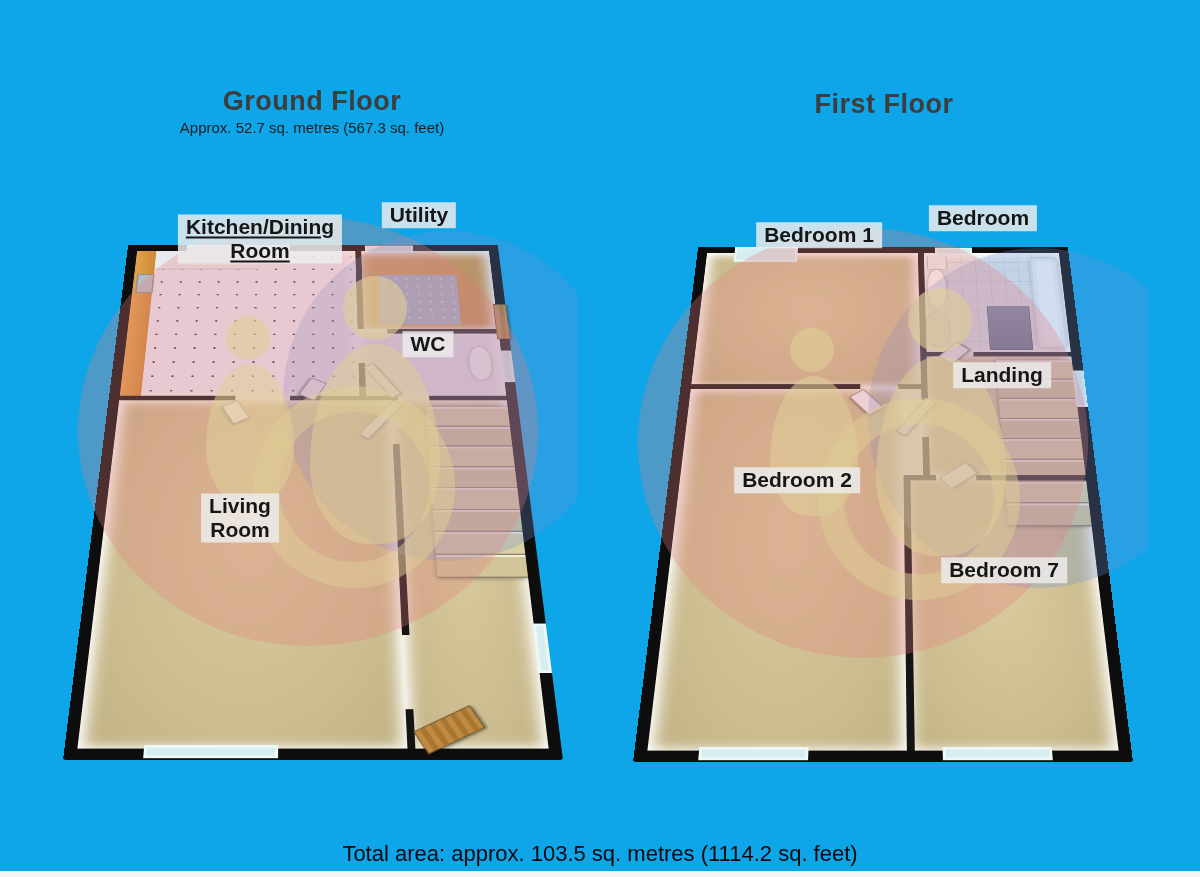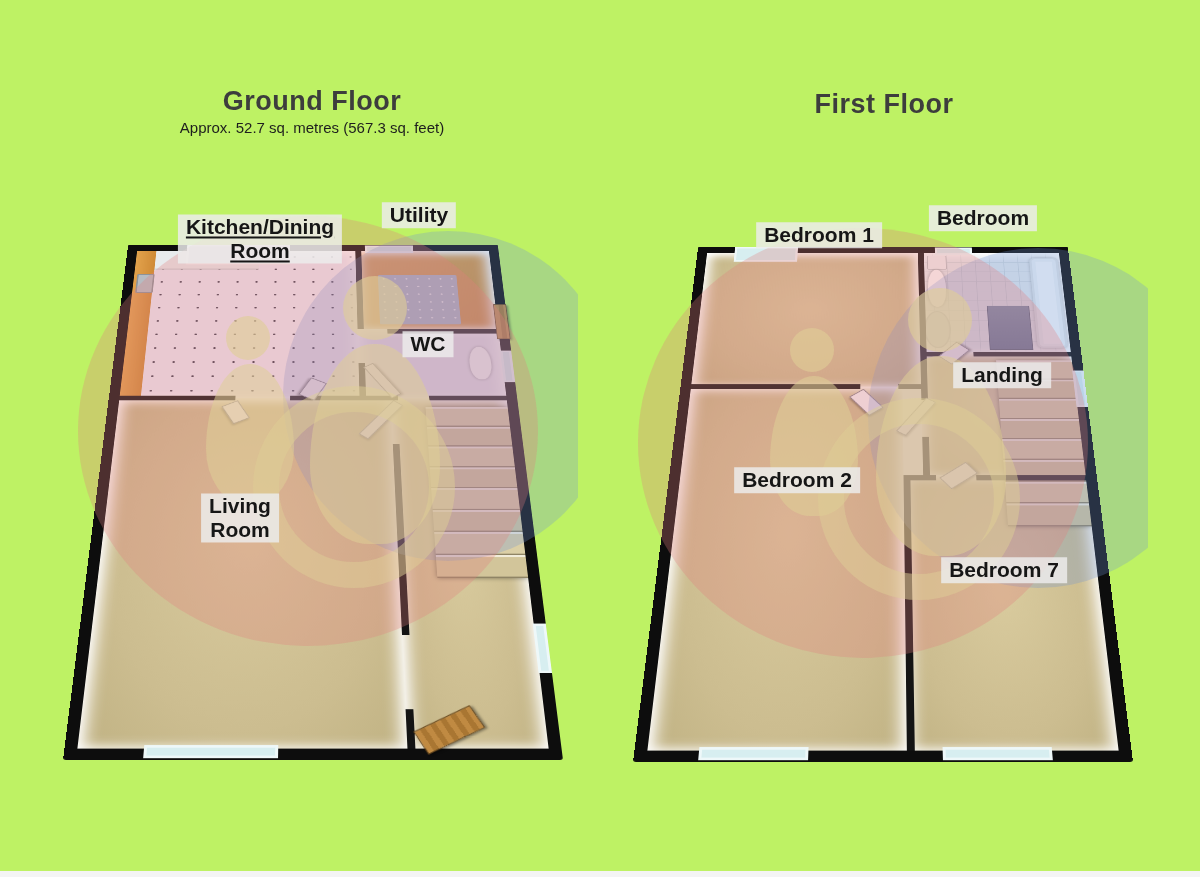--- a/index.html
+++ b/index.html
@@ -1,17 +1,17 @@
 <!DOCTYPE html>
 <html><head>
 <meta charset="utf-8">
 <style>
   html,body{margin:0;padding:0;background:#ffffff;}
   .canvas{
-    position:relative;width:1200px;height:877px;background:#bef264;
+    position:relative;width:1200px;height:877px;background:#0ea5e9;
     font-family:"Liberation Sans","DejaVu Sans",sans-serif;overflow:hidden;
   }
   
   .floor-title{
     position:absolute;width:420px;text-align:center;
     font-size:27px;font-weight:bold;color:#3d3d3d;letter-spacing:.5px;
   }
   .floor-sub{
     position:absolute;width:420px;text-align:center;
     font-size:15px;color:#1e1e1e;
@@ -280,15 +280,16 @@
       </div>
       <div class="rlabel" style="left:179px;top:342px;">
         <span>Bedroom 2</span>
       </div>
       <div class="rlabel" style="left:386px;top:432px;">
         <span>Bedroom 7</span>
       </div>
     </div>
   </div>
 
+  <div class="footer-text">Total area: approx. 103.5 sq. metres (1114.2 sq. feet)</div>
   <div class="footer-rule"></div>
 
 </div>
 
 </body></html>

